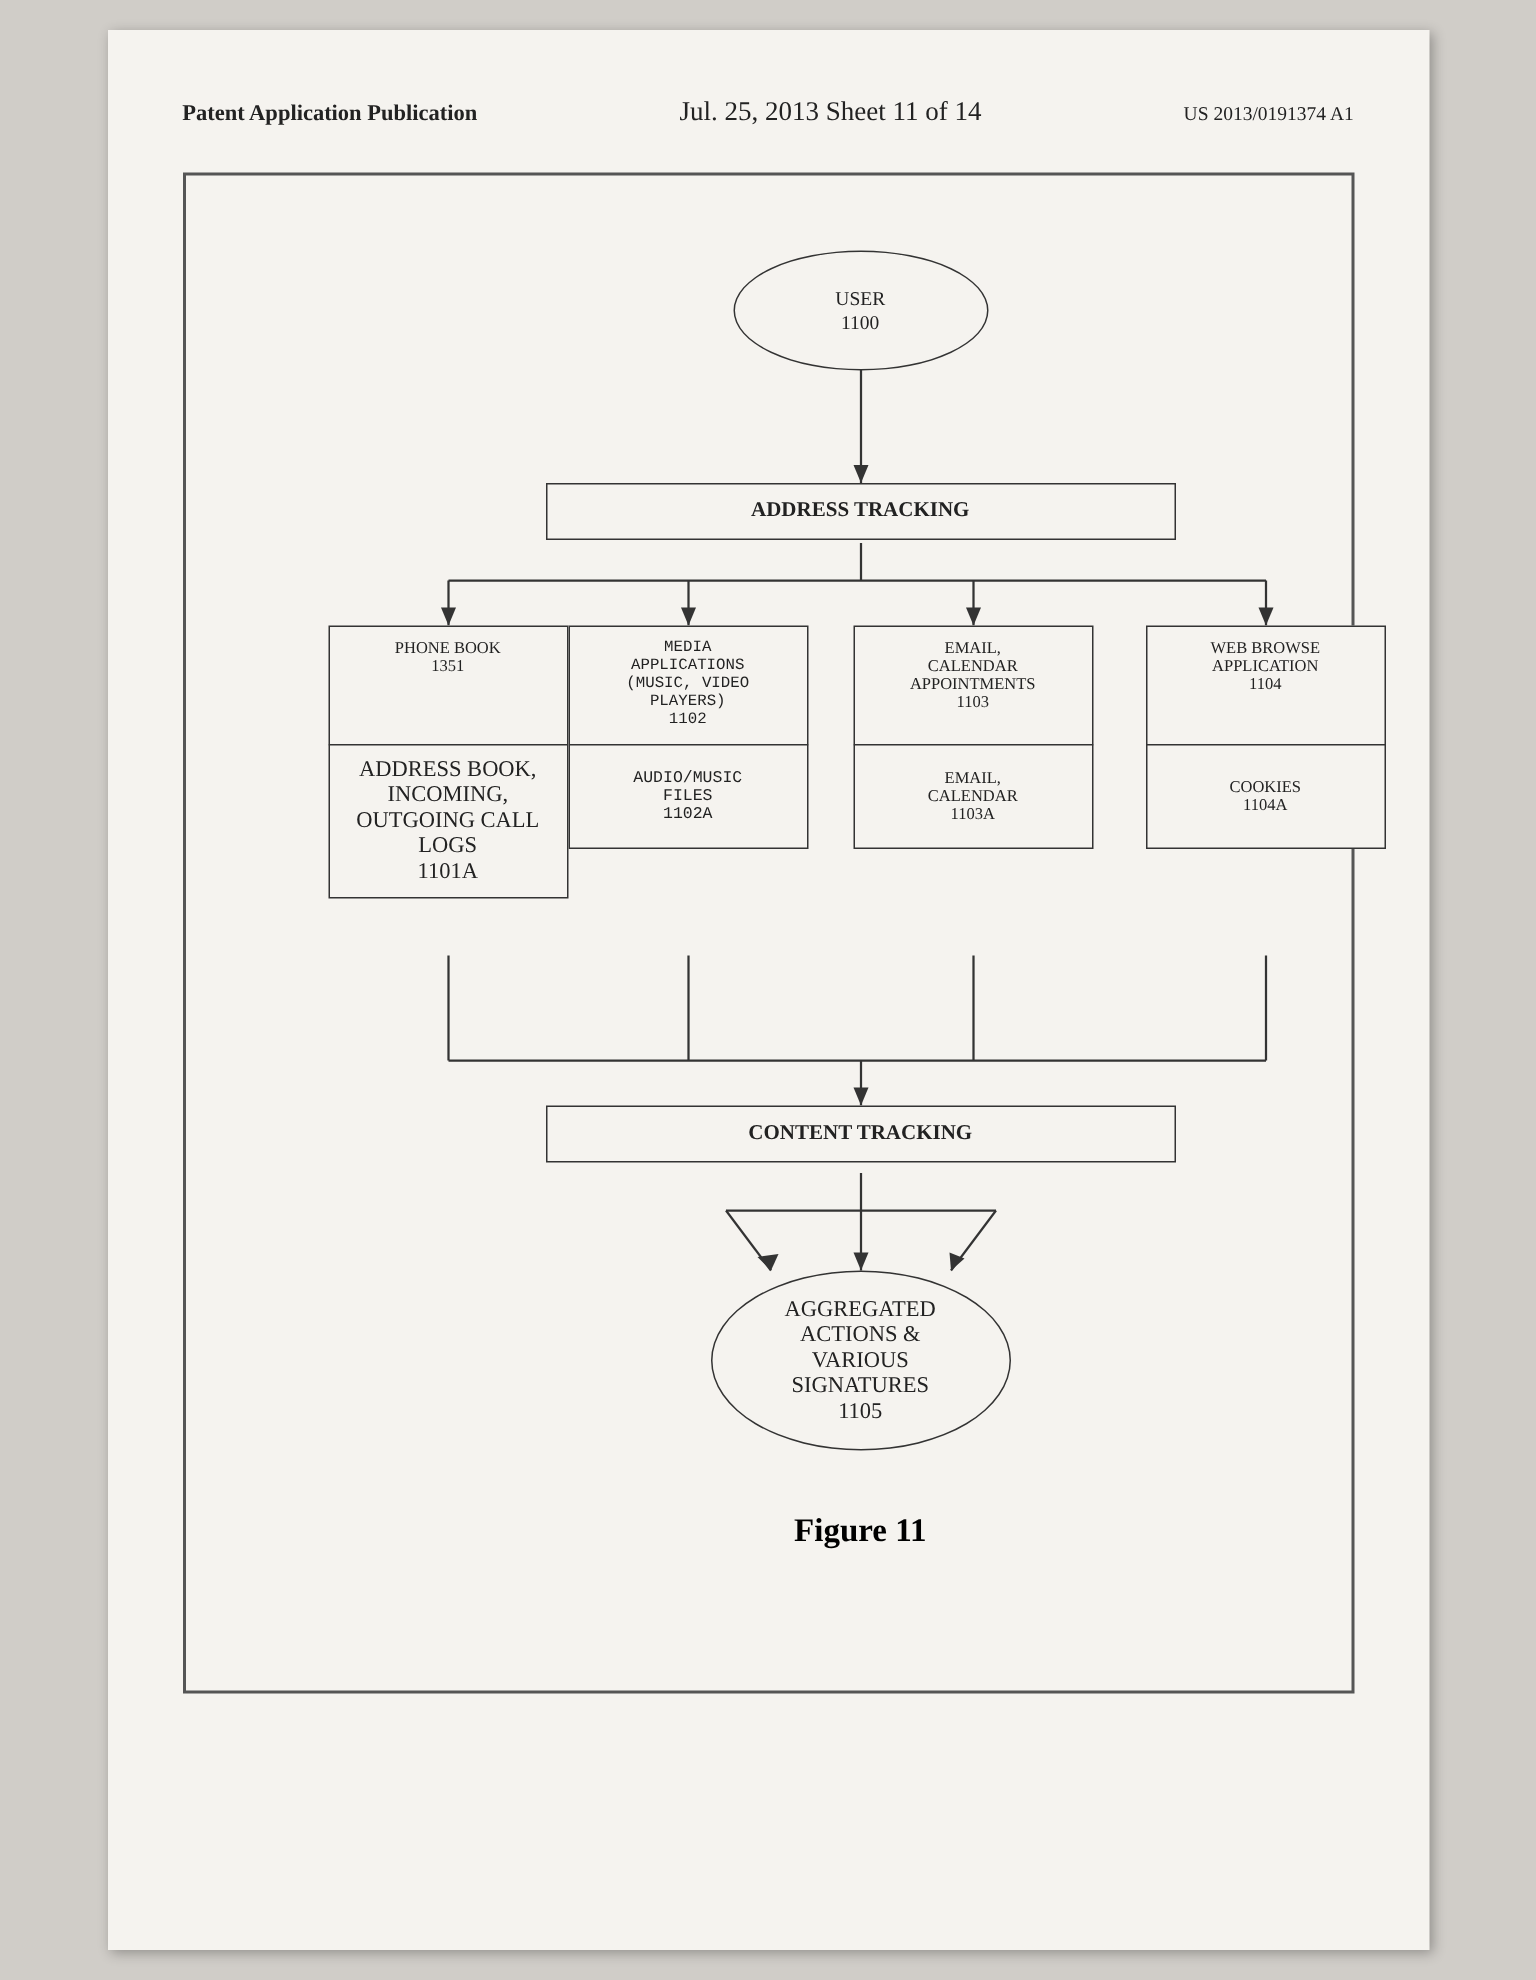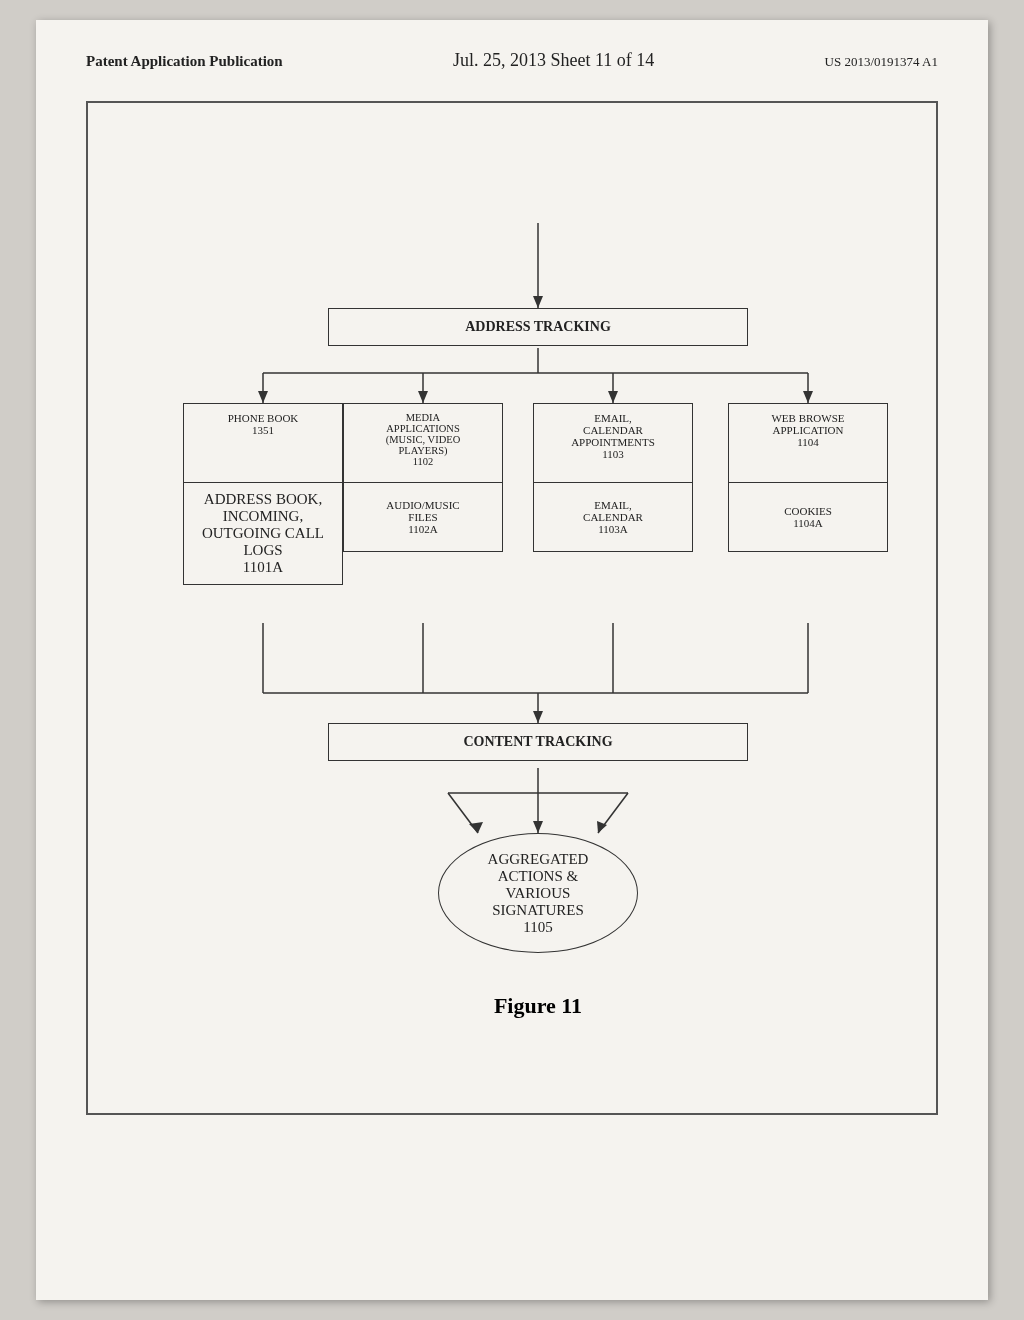--- a/index.html
+++ b/index.html
@@ -8,23 +8,23 @@
       width: 1024px;
       min-height: 1320px;
       font-family: 'Times New Roman', Times, serif;
       display: flex;
       justify-content: center;
       align-items: flex-start;
       padding: 20px;
     }
     .page {
       background: #f5f3ef;
-      width: 952px;
+      width: 881px;
       min-height: 1280px;
-      padding: 30px 50px;
+      padding: 44px 50px;
       box-shadow: 2px 2px 8px rgba(0,0,0,0.3);
     }
     .header {
       display: flex;
       justify-content: space-between;
       align-items: baseline;
       margin-bottom: 30px;
       font-size: 14px;
       color: #222;
     }
@@ -203,40 +203,44 @@
         <line x1="340" y1="660" x2="370" y2="700" stroke="#333" stroke-width="1.5"></line>
         <polygon points="370,700 361,691 375,689" fill="#333"></polygon>
 
         <line x1="430" y1="660" x2="430" y2="700" stroke="#333" stroke-width="1.5"></line>
         <polygon points="430,700 425,688 435,688" fill="#333"></polygon>
 
         <line x1="520" y1="660" x2="490" y2="700" stroke="#333" stroke-width="1.5"></line>
         <polygon points="490,700 489,688 499,692" fill="#333"></polygon>
       </svg>
 
+      <div class="node ellipse user-ellipse" style="left:345px; top:20px; width:170px; height:80px;">
+        <span style="white-space:pre; text-align:center; font-size:13px;">USER
+1100</span>
+      </div>
 
       <div class="node rect-box actions-box" style="left:220px; top:175px; width:420px;">
         <span>ADDRESS TRACKING</span>
       </div>
 
       <div class="node sub-box-group" style="left:75px; top:270px; width:160px;">
         <div class="sub-box">
           <span style="white-space:pre; text-align:center;">PHONE BOOK
 1351</span>
         </div>
         <div class="sub-box-lower">
           <span style="white-space:pre; text-align:center; font-size:15px;">ADDRESS BOOK,
 INCOMING,
 OUTGOING CALL
 LOGS
 1101A</span>
         </div>
       </div>
 
-      <div class="node sub-box-group" style="left:235px; top:270px; width:160px;">
+      <div class="node sub-box-group" style="left:235px; top:270px; width:160px;font-family:Liberation Mono, monospace;">
         <div class="sub-box">
           <span style="white-space:pre; text-align:center; font-size:10.5px;">MEDIA
 APPLICATIONS
 (MUSIC, VIDEO
 PLAYERS)
 1102</span>
         </div>
         <div class="sub-box-lower">
           <span style="white-space:pre; text-align:center;">AUDIO/MUSIC
 FILES

